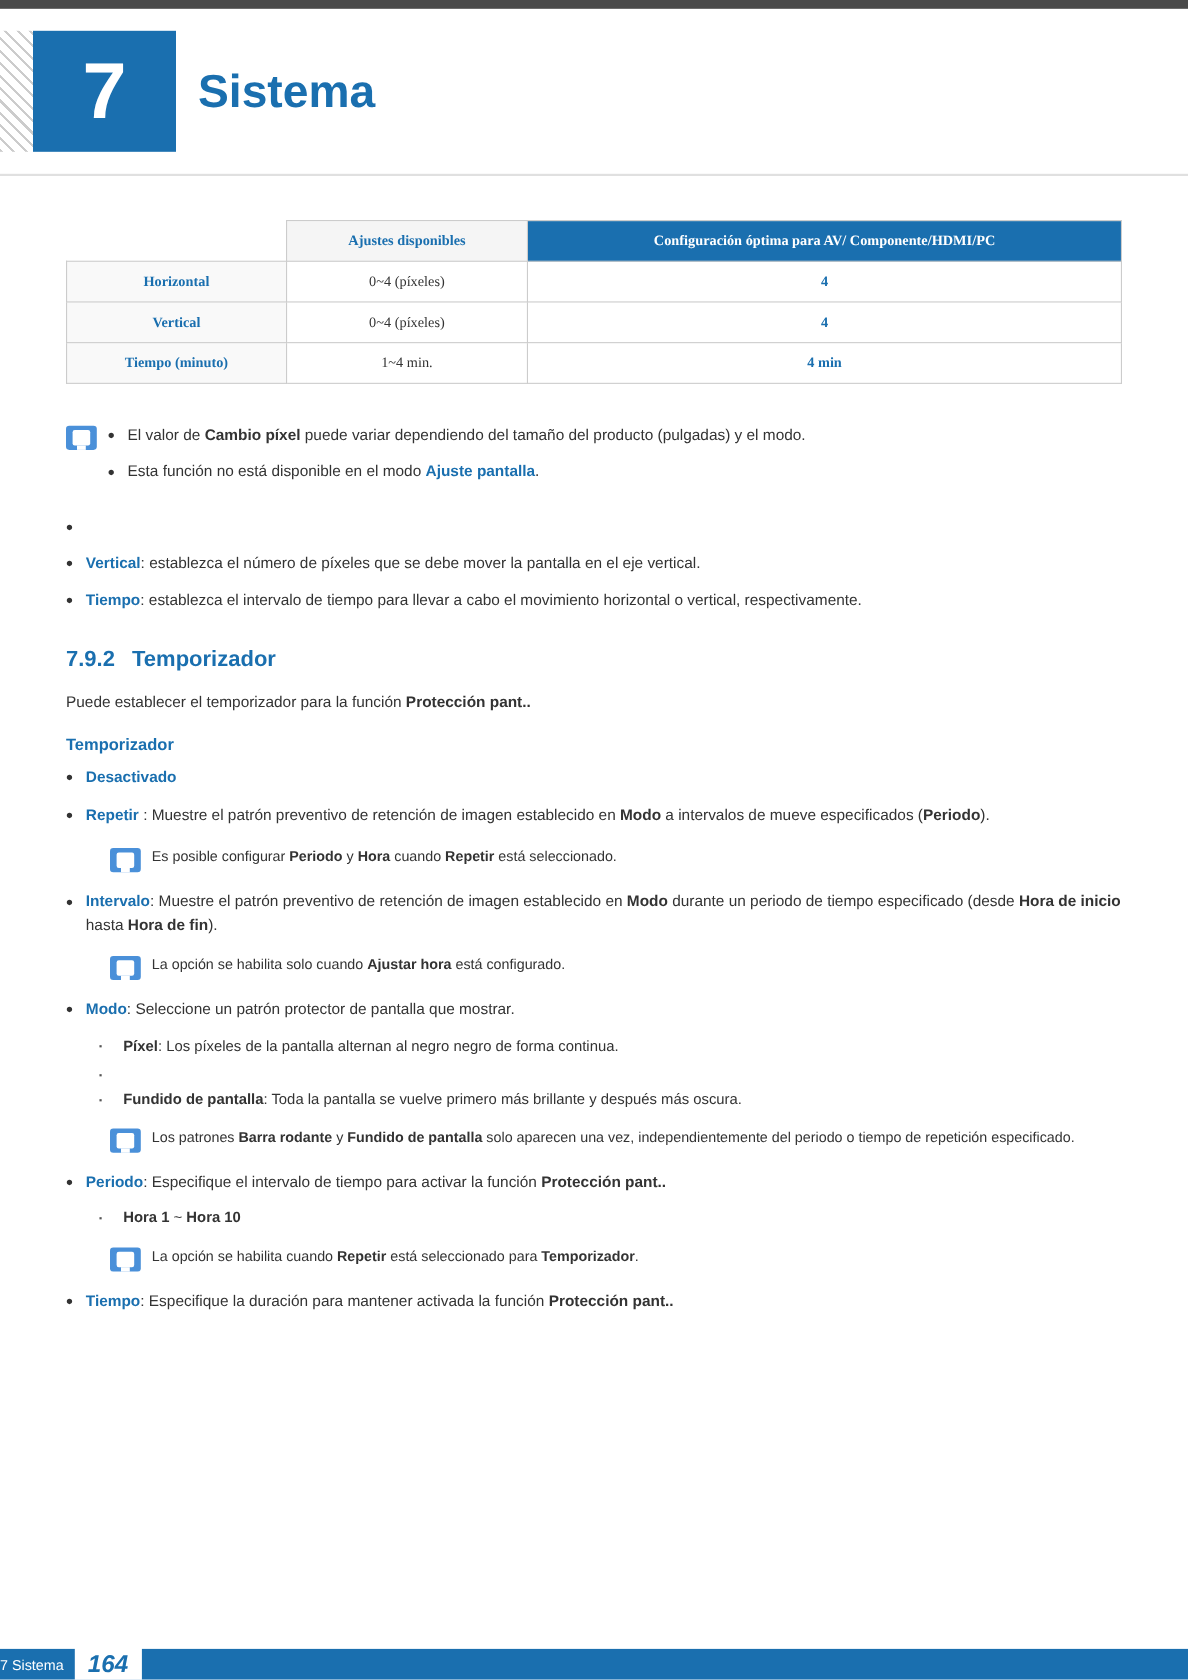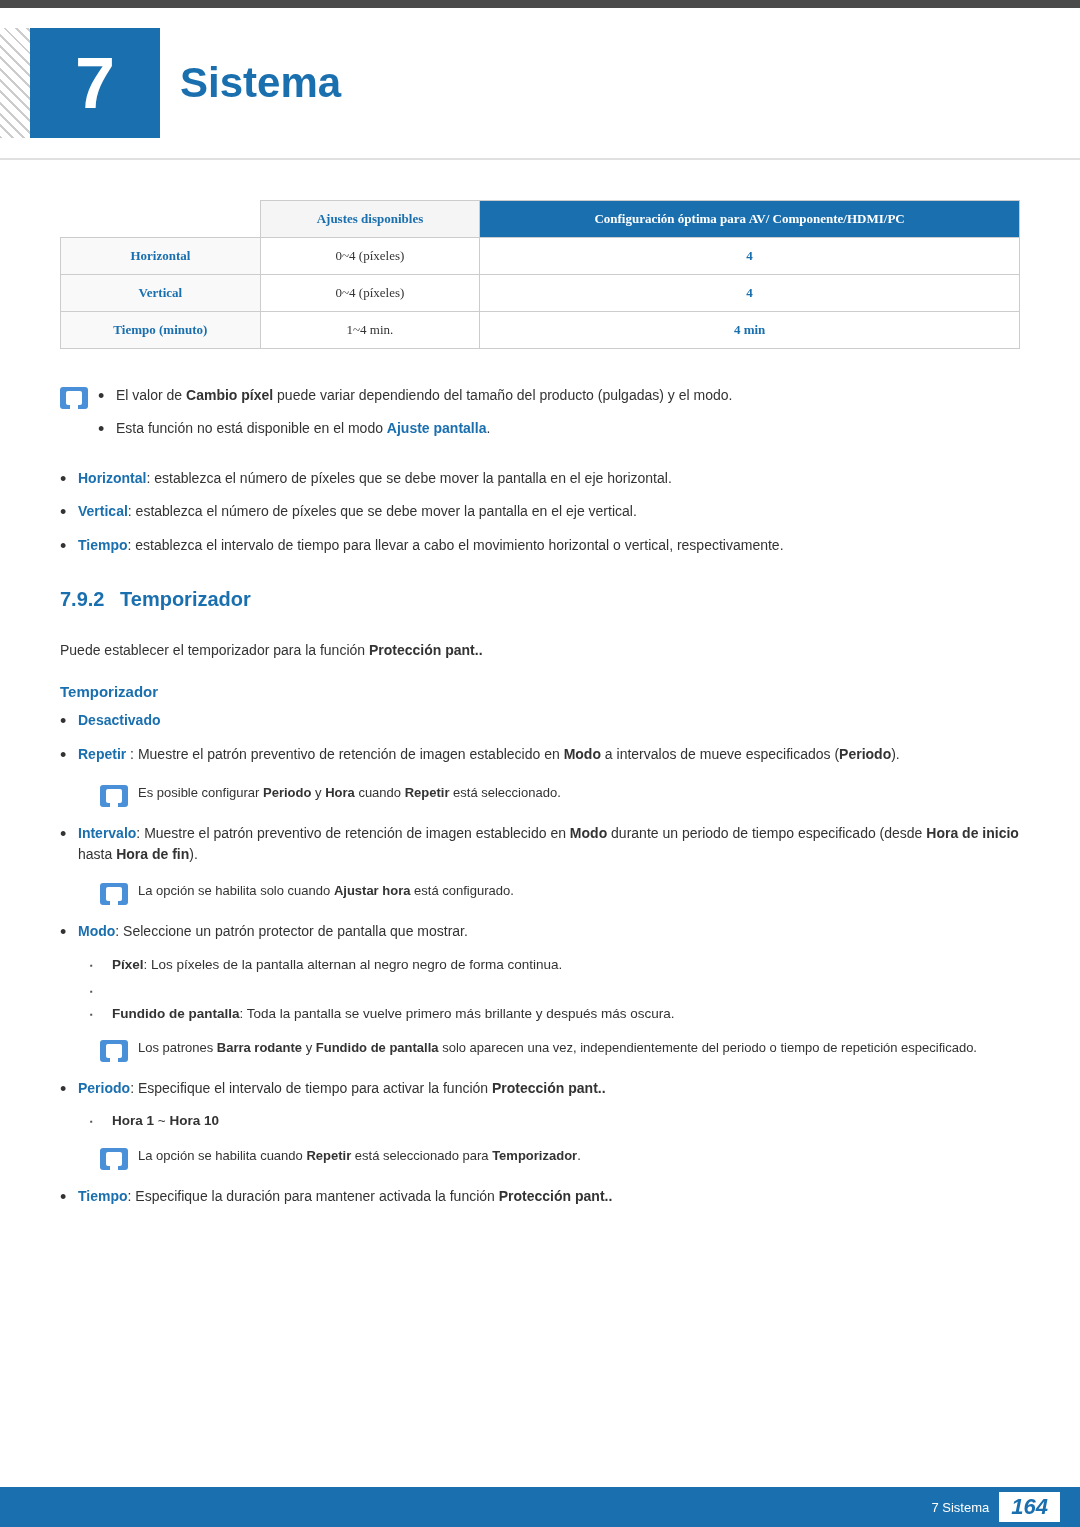--- a/index.html
+++ b/index.html
@@ -238,25 +238,24 @@
       margin: 8px 0 8px 40px;
       padding: 6px 0;
     }
 
     
     .page-footer {
       position: absolute;
       bottom: 0;
       left: 0;
       right: 0;
-      height: 40px;
+      height: 28px;
       background: #1a6faf;
       display: flex;
       align-items: center;
-      justify-content: flex-end;
       padding-right: 20px;
     }
 
     .footer-text {
       color: white;
       font-size: 13px;
       margin-right: 10px;
     }
 
     .footer-page {
@@ -264,21 +263,21 @@
       color: #1a6faf;
       font-weight: bold;
       font-size: 22px;
       padding: 2px 12px;
       font-style: italic;
     }
 
     .paragraph {
       font-size: 14px;
       line-height: 1.6;
-      margin: 22px 0;
+      margin: 8px 0;
     }
   </style>
 </head>
 <body>
 
 <div class="top-bar"></div>
 
 <div class="chapter-header">
   <div class="chapter-number-block">
     <span>7</span>
@@ -335,23 +334,20 @@
             <span>Esta función no está disponible en el modo </span><span class="bold blue">Ajuste pantalla</span><span>.</span>
           </span>
         </li>
       </ul>
     </div>
   </div>
 
   <ul class="bullet-list">
     <li>
       <span class="bullet-dot">•</span>
-      <span>
-        <span class="blue">Horizontal</span><span>: establezca el número de píxeles que se debe mover la pantalla en el eje horizontal.</span>
-      </span>
     </li>
     <li>
       <span class="bullet-dot">•</span>
       <span>
         <span class="blue">Vertical</span><span>: establezca el número de píxeles que se debe mover la pantalla en el eje vertical.</span>
       </span>
     </li>
     <li>
       <span class="bullet-dot">•</span>
       <span>

